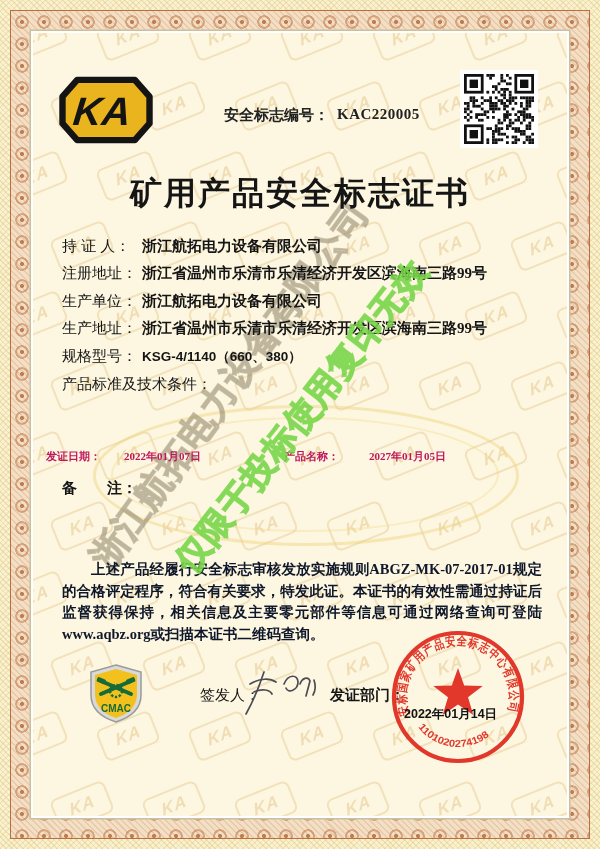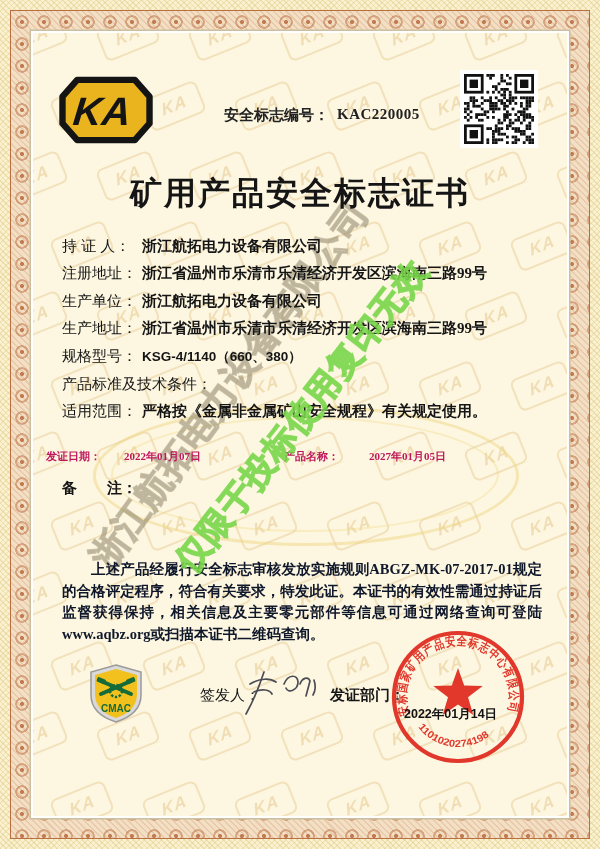--- a/index.html
+++ b/index.html
@@ -560,24 +560,20 @@
 
   <div class="field-row">
     <span class="f-label">规格型号：</span>
     <span class="f-value latin">KSG-4/1140（660、380）</span>
   </div>
 
   <div class="field-row">
     <span class="f-label">产品标准及技术条件：</span>
   </div>
 
-  <div class="field-row">
-    <span class="f-label">适用范围：</span>
-    <span class="f-value">严格按《金属非金属矿山安全规程》有关规定使用。</span>
-  </div>
 </div>
 
     <div class="dates-row">
       <span class="d-lbl" style="left:0">发证日期：</span>
       <span class="d-val" style="left:78px">2022年01月07日</span>
       <span class="d-lbl" style="left:238px">产品名称：</span>
       <span class="d-val" style="left:323px">2027年01月05日</span>
     </div>
 
     <div class="remark-row">备　　注：</div>

